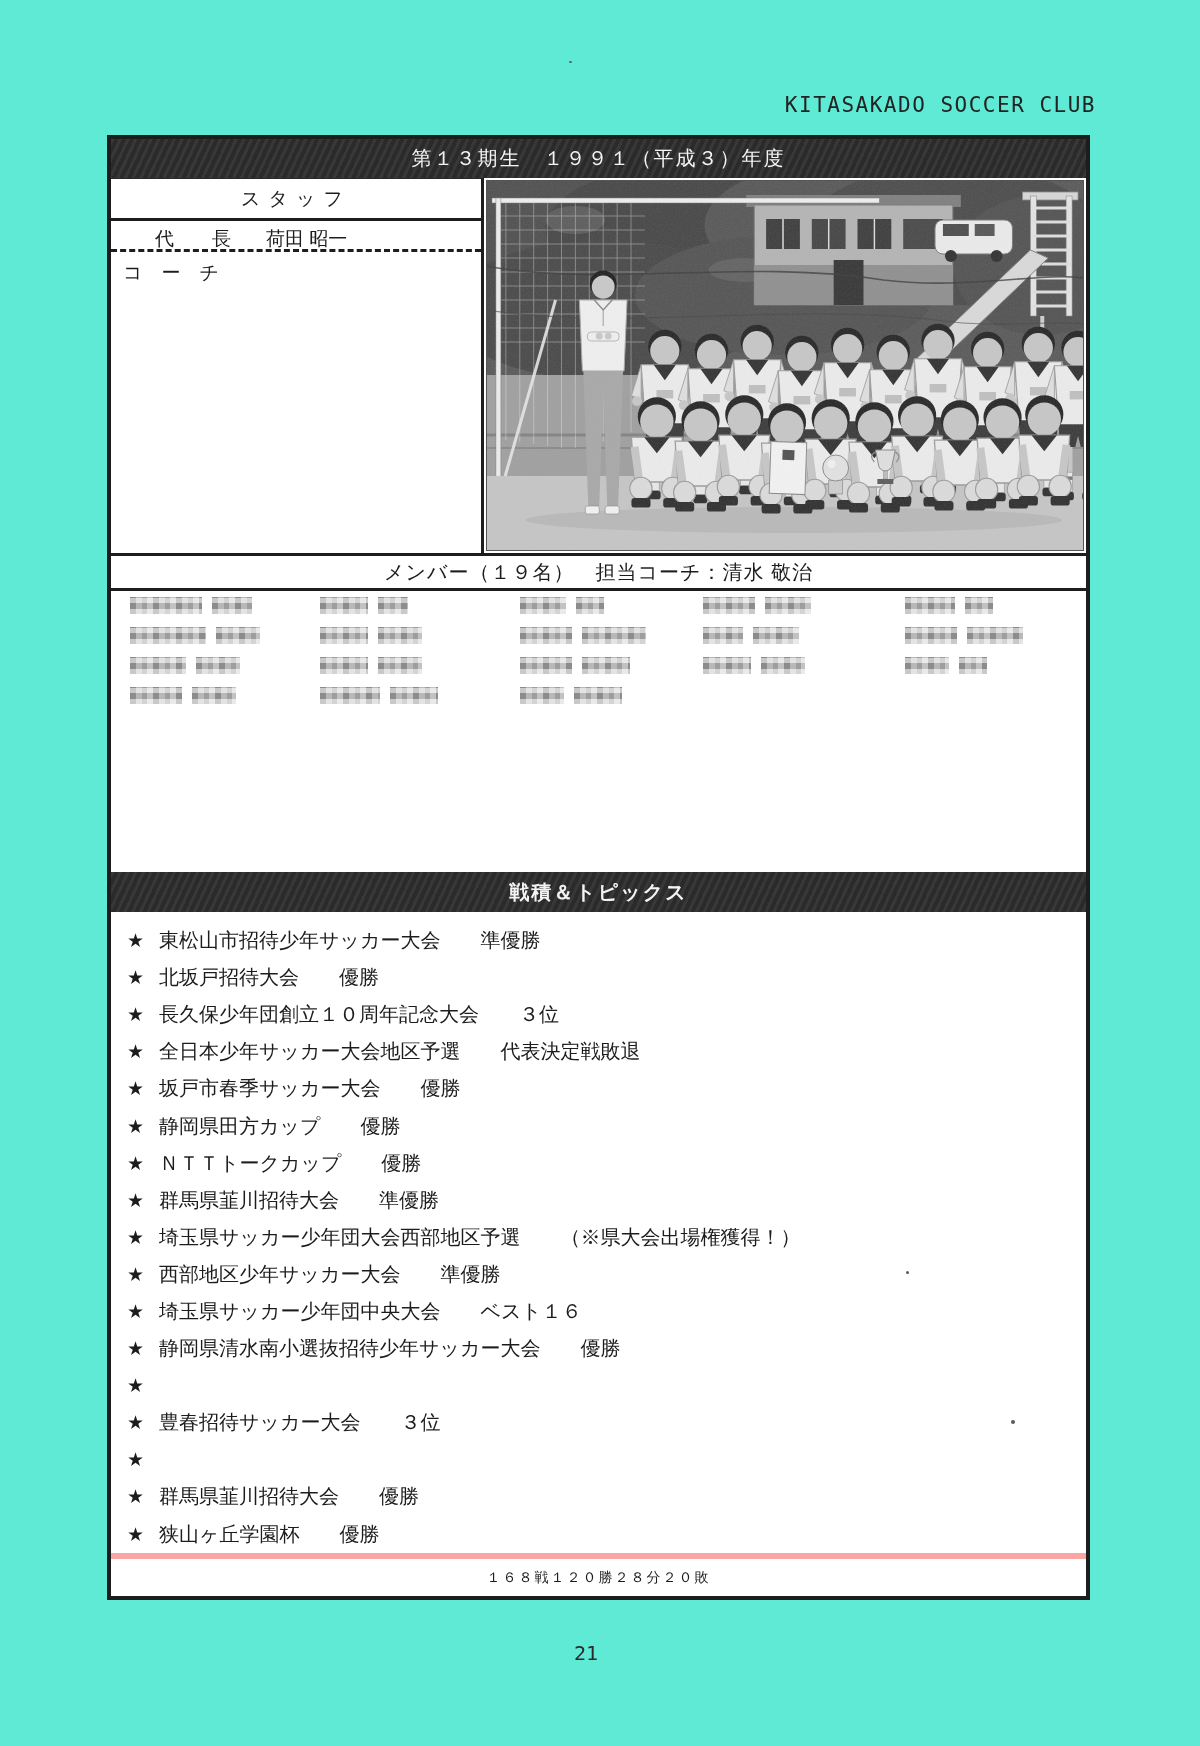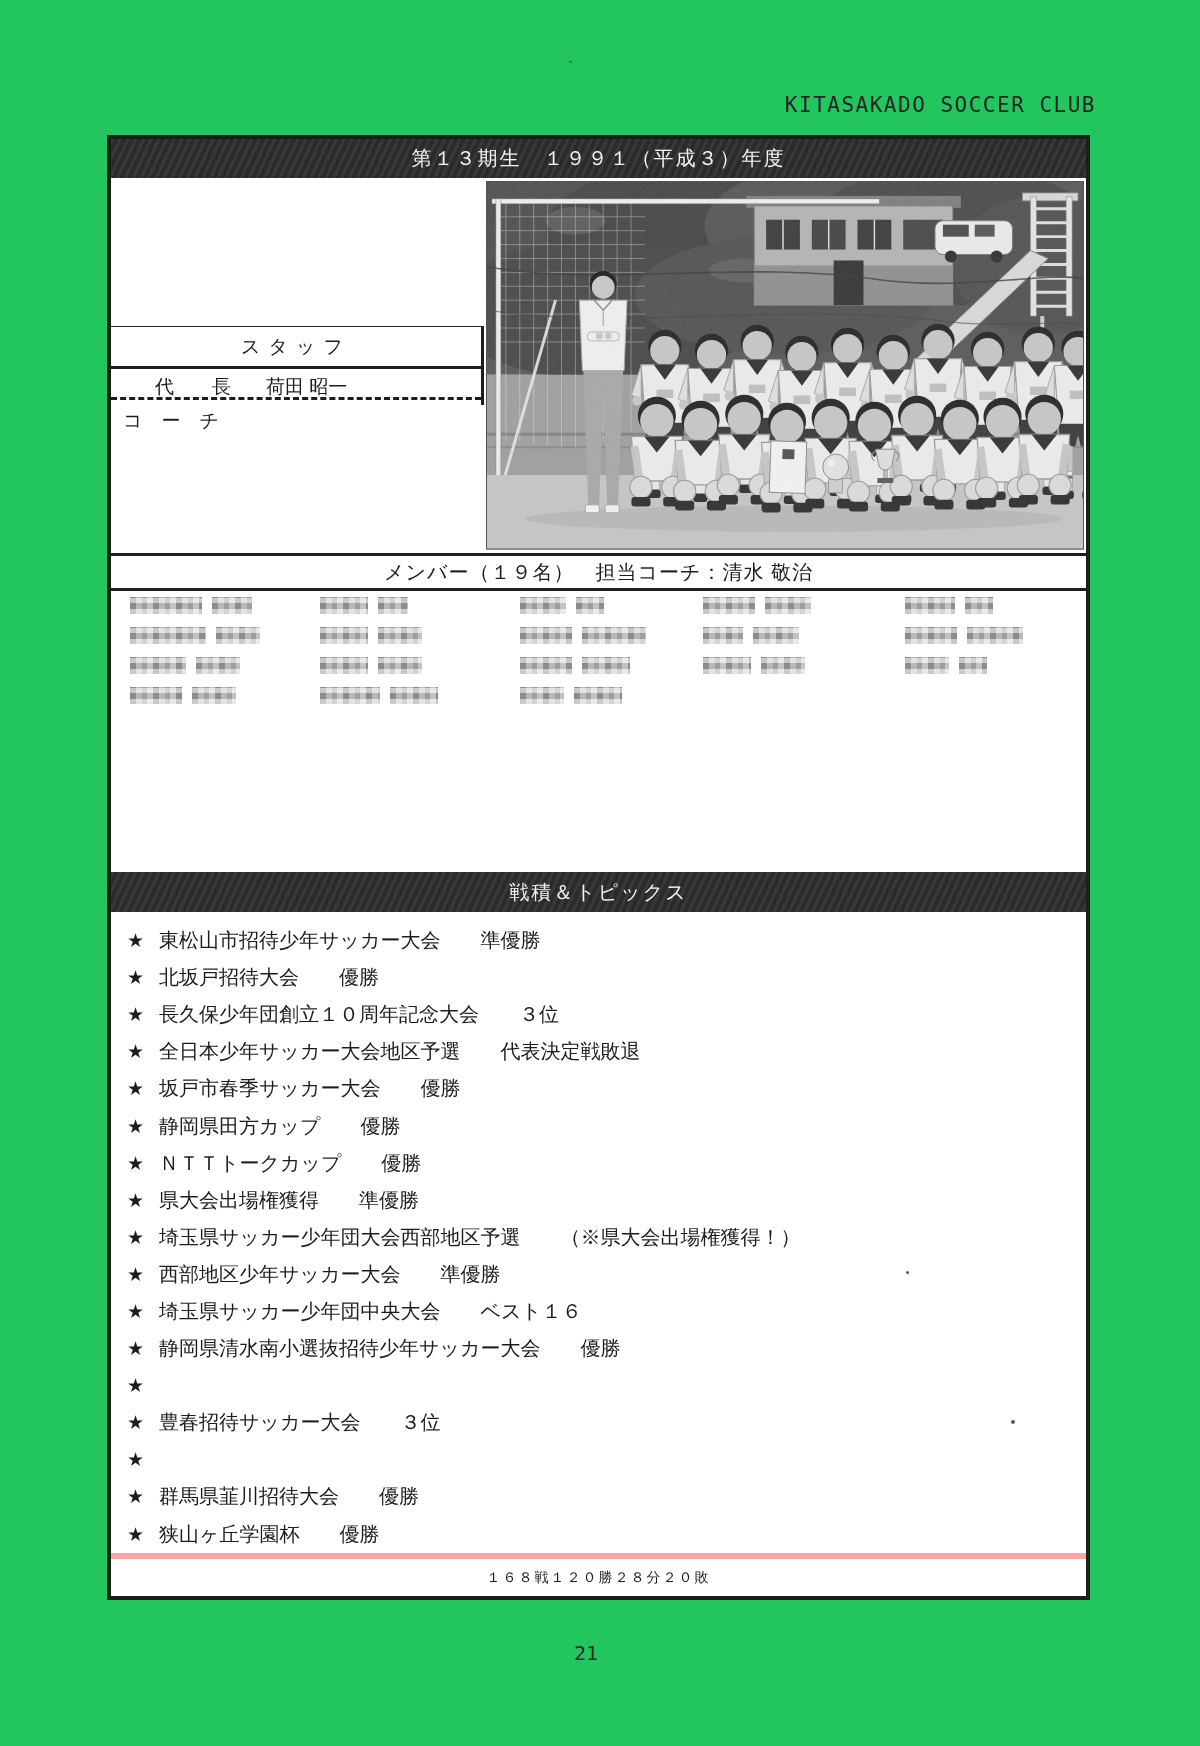--- a/index.html
+++ b/index.html
@@ -1,25 +1,25 @@
 <!DOCTYPE html>
 <html><head>
 <meta charset="utf-8">
 <style>
   html,body{margin:0;padding:0;background:#ffffff;}
-  .page{position:relative;width:1200px;height:1746px;background:#22c55e;overflow:hidden;
+  .page{position:relative;width:1200px;height:1746px;background:#5eead4;overflow:hidden;
         font-family:"Liberation Sans",sans-serif;color:#1c1c1c;}
   .club-header{position:absolute;top:93px;right:104px;font-family:"DejaVu Sans Mono",monospace;
         font-size:21px;letter-spacing:1.5px;color:#232323;white-space:pre;}
   .frame{position:absolute;left:107px;top:135px;width:983px;height:1465px;box-sizing:border-box;
         border:4px solid #1d1d1d;background:#ffffff;}
   .banner{background:#2d2d2d;color:#f4f4f4;display:flex;align-items:center;justify-content:center;
         letter-spacing:2px;background-image:repeating-linear-gradient(115deg,rgba(255,255,255,.05) 0 3px,rgba(0,0,0,.06) 3px 7px);}
   .title-banner{height:39px;font-size:20px;}
-  .top-section{height:375px;display:flex;position:relative;align-items:center;}
+  .top-section{height:375px;display:flex;position:relative;}
   .staff-box{width:373px;box-sizing:border-box;border-right:3px solid #1d1d1d;border-top:1px solid #2a2a2a;}
   .staff-header{height:39px;border-bottom:3px solid #1d1d1d;display:flex;align-items:center;
         justify-content:center;font-size:19px;letter-spacing:8px;}
   .staff-leader-row{position:relative;height:26px;margin-top:2px;border-bottom:3px dashed #1d1d1d;}
   .staff-leader-row .role{position:absolute;left:12px;top:3px;font-size:19px;white-space:pre;margin-left:32px;}
   .staff-leader-row .sname{position:absolute;left:155px;top:3px;font-size:19px;}
   .staff-coach-block{position:relative;padding-top:5px;}
   .staff-coach-block .role{position:absolute;left:12px;top:8px;font-size:19px;white-space:pre;}
   .coach-names{margin-left:155px;}
   .coach-names div{line-height:28.2px;font-size:19px;}
@@ -27,21 +27,21 @@
   .photo svg{display:block;width:100%;height:100%;}
   .members-bar{height:38px;box-sizing:border-box;border-top:3px solid #1d1d1d;border-bottom:3px solid #1d1d1d;
         display:flex;align-items:center;justify-content:center;font-size:20px;letter-spacing:1px;}
   .members-area{height:281px;position:relative;background:#fff;}
   .mblock{position:absolute;height:17px;white-space:nowrap;}
   .mseg{display:inline-block;height:17px;vertical-align:top;
         background:
           repeating-linear-gradient(0deg,rgba(255,255,255,.45) 0 5px,rgba(0,0,0,.10) 5px 11px),
           repeating-linear-gradient(90deg,#9c9c9c 0 6px,#cdcdcd 6px 12px,#b0b0b0 12px 17px,#d8d8d8 17px 23px);}
   .mseg + .mseg{margin-left:10px;}
-  .topics-banner{height:40px;font-size:20px;}
+  .topics-banner{height:40px;font-size:20px;font-weight:bold;}
   .topics{height:641px;box-sizing:border-box;padding:10px 0 0 16px;background:#fff;}
   .topic-item{height:37.1px;display:flex;align-items:center;font-size:20px;}
   .topic-item .star{width:32px;font-size:19px;flex:0 0 32px;}
   .record-bar{height:43px;box-sizing:border-box;border-top:6px solid #fca5a5;display:flex;
         align-items:center;justify-content:center;font-size:14px;letter-spacing:2px;background:#fff;}
   .page-num{position:absolute;left:0;right:28px;top:1641px;text-align:center;
         font-family:"DejaVu Sans Mono",monospace;font-size:20px;color:#2a2a2a;}
   .speck{position:absolute;background:#5a5a5a;border-radius:50%;}
 </style>
 </head>
@@ -319,21 +319,21 @@
         <div class="topic-item">
           <span class="star">★</span>
           <span>静岡県田方カップ　　優勝</span>
         </div>
         <div class="topic-item">
           <span class="star">★</span>
           <span>ＮＴＴトークカップ　　優勝</span>
         </div>
         <div class="topic-item">
           <span class="star">★</span>
-          <span>県大会出場権獲得　　準優勝</span>
+          <span>群馬県韮川招待大会　　準優勝</span>
         </div>
         <div class="topic-item">
           <span class="star">★</span>
           <span>埼玉県サッカー少年団大会西部地区予選　　（※県大会出場権獲得！）</span>
         </div>
         <div class="topic-item">
           <span class="star">★</span>
           <span>西部地区少年サッカー大会　　準優勝</span>
         </div>
         <div class="topic-item">

